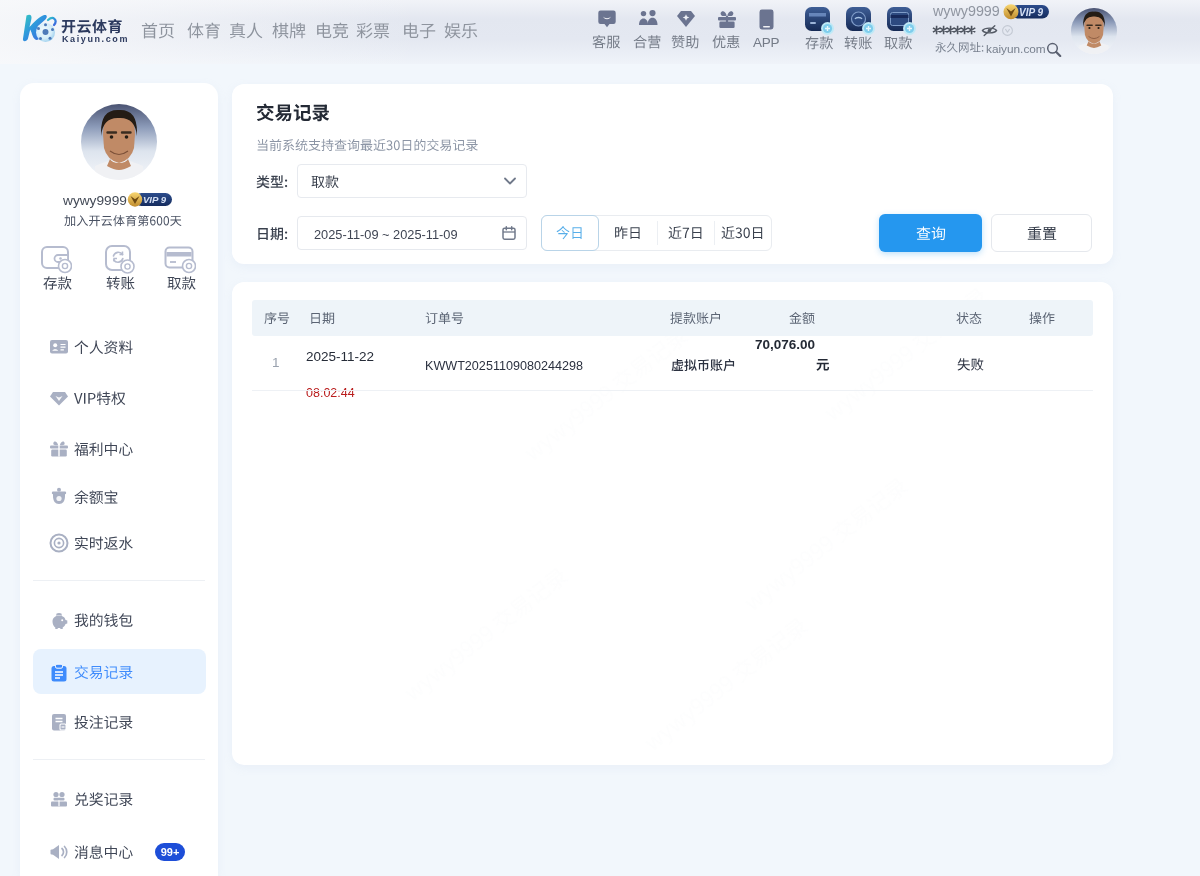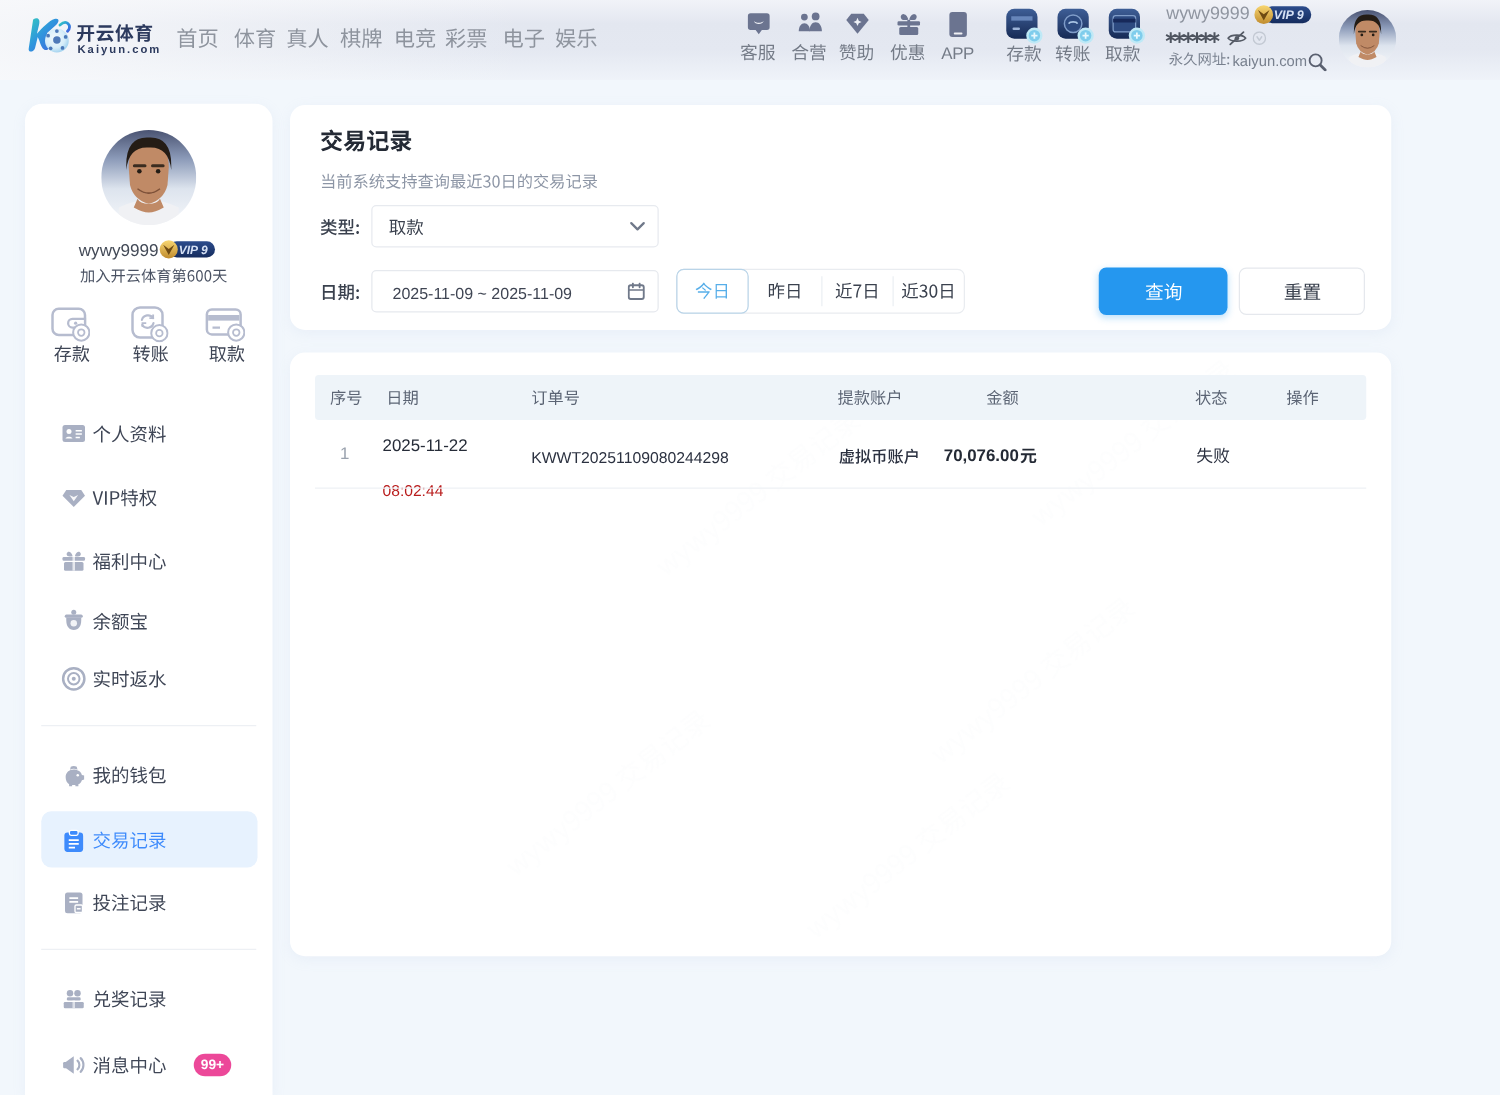--- a/index.html
+++ b/index.html
@@ -500,21 +500,21 @@
       <path d="M15.5 4.5c3 2.8 3 8.2 0 11" fill="none" stroke="#a9b0c3" stroke-width="1.7" stroke-linecap="round"></path>
     </svg>
   </div>
 <div class="abs " style="left:74.0px;top:842.7px;">
     <svg width="59.2" height="19.2" viewBox="0 -14.8 59.2 19.2" xmlns="http://www.w3.org/2000/svg">
       <path d="M12.8 -12C12.4 -11.1 11.7 -10 11.2 -9.2L12.2 -8.8C12.7 -9.5 13.3 -10.6 13.8 -11.6ZM5.2 -11.5C5.8 -10.7 6.5 -9.5 6.7 -8.7L7.7 -9.2C7.4 -10 6.8 -11.1 6.1 -11.9ZM1.3 -11.5C2.2 -11 3.3 -10.3 3.8 -9.7L4.5 -10.6C4 -11.1 2.8 -11.8 1.9 -12.3ZM0.6 -7.5C1.5 -7.1 2.6 -6.3 3.2 -5.8L3.8 -6.6C3.3 -7.2 2.1 -7.9 1.2 -8.3ZM1 0.3 2 1C2.8 -0.4 3.7 -2.2 4.4 -3.8L3.5 -4.5C2.8 -2.8 1.7 -0.8 1 0.3ZM6.7 -4.6H12.2V-3H6.7ZM6.7 -5.6V-7.2H12.2V-5.6ZM8.9 -12.4V-8.2H5.6V1.2H6.7V-2.1H12.2V-0.2C12.2 -0 12.1 0 11.9 0.1C11.6 0.1 10.8 0.1 10 0C10.2 0.3 10.3 0.8 10.4 1.1C11.5 1.1 12.2 1.1 12.7 0.9C13.1 0.7 13.2 0.4 13.2 -0.2V-8.2H10V-12.4Z M18.7 -8.1H25.6V-7H18.7ZM18.7 -6.1H25.6V-4.9H18.7ZM18.7 -10.2H25.6V-9H18.7ZM18.7 -3V-0.6C18.7 0.6 19.1 0.9 20.9 0.9C21.2 0.9 23.9 0.9 24.3 0.9C25.7 0.9 26.1 0.5 26.2 -1.4C25.9 -1.5 25.4 -1.6 25.2 -1.8C25.1 -0.3 25 -0.1 24.2 -0.1C23.6 -0.1 21.4 -0.1 20.9 -0.1C20 -0.1 19.8 -0.2 19.8 -0.6V-3ZM26.1 -2.8C26.8 -1.9 27.5 -0.6 27.7 0.2L28.8 -0.3C28.5 -1.1 27.8 -2.4 27.1 -3.3ZM17 -3C16.6 -2.1 16.1 -0.8 15.5 0L16.5 0.5C17 -0.4 17.6 -1.7 17.9 -2.6ZM21 -3.6C21.8 -2.9 22.6 -1.9 23 -1.2L23.9 -1.8C23.5 -2.4 22.6 -3.3 21.9 -4H26.7V-11.1H22.3C22.5 -11.4 22.8 -11.9 23 -12.4L21.7 -12.6C21.6 -12.2 21.3 -11.5 21.1 -11.1H17.7V-4H21.8Z M36.4 -12.4V-9.8H31V-2.8H32.1V-3.7H36.4V1.2H37.5V-3.7H41.8V-2.8H42.9V-9.8H37.5V-12.4ZM32.1 -4.8V-8.7H36.4V-4.8ZM41.8 -4.8H37.5V-8.7H41.8Z M48.8 -8.3V-1C48.8 0.5 49.2 0.9 50.8 0.9C51.2 0.9 53.5 0.9 53.8 0.9C55.5 0.9 55.8 0.1 56 -2.7C55.7 -2.8 55.2 -3 54.9 -3.2C54.8 -0.7 54.7 -0.1 53.8 -0.1C53.3 -0.1 51.3 -0.1 50.9 -0.1C50.1 -0.1 49.9 -0.3 49.9 -1V-8.3ZM46.4 -7.2C46.2 -5.4 45.7 -3.1 45.1 -1.6L46.2 -1.1C46.8 -2.7 47.2 -5.2 47.5 -7ZM55.7 -7.2C56.5 -5.4 57.3 -3.1 57.6 -1.6L58.7 -2C58.4 -3.5 57.6 -5.8 56.7 -7.6ZM49.5 -11.2C50.9 -10.2 52.6 -8.7 53.4 -7.8L54.2 -8.6C53.4 -9.6 51.6 -11 50.2 -11.9Z" fill="#3f4656"></path>
     </svg>
   </div>
 <div class="abs" style="left:33px;top:580px;width:172px;height:1px;background:#edf0f4"></div>
 <div class="abs" style="left:33px;top:758.5px;width:172px;height:1px;background:#edf0f4"></div>
-<div class="abs" style="left:155px;top:843px;width:30px;height:18px;background:#ec4899;border-radius:10px;color:#fff;font:bold 11px 'Liberation Sans',sans-serif;text-align:center;line-height:18px">99+</div>
+<div class="abs" style="left:155px;top:843px;width:30px;height:18px;background:#1d4ed8;border-radius:10px;color:#fff;font:bold 11px 'Liberation Sans',sans-serif;text-align:center;line-height:18px">99+</div>
 <div class="card" style="left:232px;top:84px;width:881px;height:180px"></div>
 <div class="abs " style="left:256.0px;top:100.5px;">
     <svg width="74.0" height="24.1" viewBox="0 -18.5 74.0 24.1" xmlns="http://www.w3.org/2000/svg">
       <path d="M5.5 -11C4.4 -9.7 2.6 -8.3 0.9 -7.5C1.5 -7.1 2.3 -6.3 2.7 -5.9C4.4 -6.9 6.4 -8.6 7.7 -10.2ZM11 -9.9C12.7 -8.7 14.7 -7 15.7 -5.8L17.6 -7.3C16.5 -8.4 14.4 -10.1 12.8 -11.2ZM6.9 -7.8 4.9 -7.1C5.6 -5.5 6.5 -4.1 7.6 -2.8C5.8 -1.6 3.5 -0.9 0.8 -0.3C1.2 0.1 1.9 1.1 2.2 1.6C4.9 1 7.3 0 9.2 -1.4C11.1 0 13.5 1 16.4 1.6C16.7 1 17.3 0 17.7 -0.4C15 -0.9 12.8 -1.6 11 -2.8C12.2 -4 13.2 -5.5 13.9 -7.2L11.7 -7.8C11.1 -6.4 10.3 -5.2 9.3 -4.2C8.3 -5.2 7.5 -6.4 6.9 -7.8ZM7.4 -15.2C7.7 -14.7 8.1 -14 8.3 -13.4H1.1V-11.2H17.4V-13.4H10.8L10.9 -13.4C10.6 -14.1 10 -15.2 9.5 -15.9Z M23.9 -10.3H31.7V-9.2H23.9ZM23.9 -13.2H31.7V-12H23.9ZM21.8 -14.9V-7.4H23.4C22.2 -5.9 20.6 -4.6 18.9 -3.7C19.4 -3.3 20.2 -2.5 20.6 -2.1C21.6 -2.7 22.6 -3.5 23.5 -4.3H25.1C23.9 -2.7 22.2 -1.3 20.4 -0.3C20.9 0 21.7 0.8 22 1.3C24.1 -0 26.2 -2 27.6 -4.3H29.2C28.3 -2.4 27 -0.7 25.5 0.4C26 0.7 26.8 1.4 27.2 1.8C28.9 0.4 30.5 -1.8 31.5 -4.3H33.1C32.8 -1.8 32.4 -0.7 32.1 -0.4C31.9 -0.1 31.7 -0.1 31.4 -0.1C31.1 -0.1 30.3 -0.1 29.6 -0.2C29.9 0.3 30.1 1.1 30.1 1.7C31.1 1.7 31.9 1.7 32.4 1.6C33 1.6 33.5 1.4 34 0.9C34.6 0.3 35 -1.4 35.4 -5.4C35.4 -5.7 35.5 -6.3 35.5 -6.3H25.2C25.5 -6.7 25.7 -7 26 -7.4H34V-14.9Z M38.9 -14.1C39.9 -13.1 41.3 -11.7 41.9 -10.9L43.5 -12.5C42.8 -13.3 41.4 -14.6 40.4 -15.4ZM37.7 -10V-7.9H40.4V-2.2C40.4 -1.2 39.9 -0.5 39.5 -0.2C39.8 0.2 40.4 1 40.6 1.4C40.9 1 41.5 0.5 44.7 -1.8C44.5 -2.2 44.2 -3.1 44 -3.7L42.6 -2.7V-10ZM44.6 -14.5V-12.3H51.6V-8.5H45V-1.7C45 0.7 45.8 1.4 48.3 1.4C48.8 1.4 51.2 1.4 51.8 1.4C54.1 1.4 54.7 0.4 55 -2.8C54.4 -2.9 53.4 -3.3 52.9 -3.7C52.7 -1.2 52.6 -0.8 51.6 -0.8C51 -0.8 49 -0.8 48.5 -0.8C47.5 -0.8 47.3 -0.9 47.3 -1.7V-6.5H51.6V-5.5H53.9V-14.5Z M57.6 -5.5C58.8 -4.8 60.3 -3.8 61 -3.1L62.6 -4.6C61.8 -5.3 60.3 -6.2 59.1 -6.8ZM57.7 -14.8V-12.8H68.5L68.5 -11.8H58.3V-9.8H68.4L68.3 -8.8H56.6V-6.9H63.5V-4C60.9 -3 58.2 -1.9 56.5 -1.4L57.7 0.6C59.4 -0 61.5 -0.9 63.5 -1.8V-0.5C63.5 -0.2 63.4 -0.1 63.1 -0.1C62.9 -0.1 61.8 -0.1 60.9 -0.2C61.2 0.4 61.5 1.1 61.7 1.7C63.1 1.7 64.1 1.7 64.8 1.4C65.6 1.1 65.8 0.6 65.8 -0.4V-3.1C67.3 -1.2 69.3 0.2 71.7 1C72 0.4 72.7 -0.5 73.2 -1C71.4 -1.4 69.9 -2.2 68.7 -3.1C69.8 -3.8 71 -4.7 72.1 -5.6L70.2 -6.9H72.9V-8.8H70.7C70.9 -10.7 71 -12.9 71 -14.8L69.2 -14.9L68.8 -14.8ZM65.8 -6.9H70.1C69.4 -6.1 68.2 -5.2 67.2 -4.5C66.7 -5.1 66.2 -5.8 65.8 -6.5Z" fill="#242a35"></path>
     </svg>
   </div>
 <div class="abs " style="left:256.0px;top:137.0px;">
     <svg width="222.4" height="16.9" viewBox="0 -13.0 222.4 16.9" xmlns="http://www.w3.org/2000/svg">
       <path d="M1.6 -10C2.3 -9.1 3 -7.8 3.2 -7L4.2 -7.4C3.9 -8.2 3.2 -9.4 2.5 -10.3ZM10.4 -10.5C10 -9.5 9.3 -8.1 8.7 -7.2L9.6 -6.9C10.2 -7.7 10.9 -9 11.5 -10.1ZM1.5 -0.5V0.5H10.3V1.1H11.3V-6.3H7V-10.9H6V-6.3H1.8V-5.3H10.3V-3.5H2.2V-2.5H10.3V-0.5Z M20.9 -6.7V-1.4H21.8V-6.7ZM23.5 -7.1V-0.2C23.5 0 23.4 0.1 23.2 0.1C23 0.1 22.3 0.1 21.5 0.1C21.6 0.3 21.8 0.7 21.9 1C22.9 1 23.5 1 23.9 0.8C24.3 0.7 24.5 0.4 24.5 -0.2V-7.1ZM22.4 -11C22.1 -10.3 21.6 -9.5 21.2 -8.9H17.3L17.9 -9.1C17.7 -9.6 17.1 -10.4 16.6 -10.9L15.7 -10.6C16.2 -10.1 16.7 -9.4 16.9 -8.9H13.7V-8H25.3V-8.9H22.3C22.7 -9.4 23.1 -10 23.4 -10.6ZM18.3 -3.9V-2.6H15.4V-3.9ZM18.3 -4.7H15.4V-6H18.3ZM14.5 -6.8V1H15.4V-1.8H18.3V-0.1C18.3 0.1 18.3 0.1 18.1 0.1C17.9 0.1 17.3 0.1 16.7 0.1C16.8 0.4 16.9 0.7 17 1C17.9 1 18.4 1 18.8 0.8C19.2 0.7 19.3 0.4 19.3 -0.1V-6.8Z M29.7 -2.9C29 -2 27.9 -1 26.9 -0.4C27.2 -0.2 27.6 0.1 27.8 0.3C28.8 -0.4 29.9 -1.5 30.7 -2.6ZM34.3 -2.5C35.3 -1.6 36.7 -0.4 37.3 0.3L38.2 -0.3C37.5 -1 36.1 -2.2 35 -3ZM34.6 -5.8C35 -5.5 35.3 -5.1 35.7 -4.7L30 -4.3C31.9 -5.3 33.9 -6.5 35.8 -8L35.1 -8.6C34.4 -8 33.7 -7.5 33 -7.1L29.8 -6.9C30.8 -7.6 31.7 -8.4 32.6 -9.3C34.3 -9.5 35.9 -9.7 37.1 -10L36.4 -10.8C34.3 -10.3 30.6 -9.9 27.4 -9.8C27.5 -9.6 27.6 -9.2 27.6 -8.9C28.8 -9 30 -9.1 31.2 -9.2C30.4 -8.3 29.4 -7.5 29.1 -7.3C28.7 -7 28.4 -6.8 28.1 -6.8C28.2 -6.5 28.4 -6.1 28.4 -5.9C28.7 -6 29.1 -6.1 31.7 -6.2C30.6 -5.5 29.6 -5 29.2 -4.8C28.4 -4.4 27.8 -4.1 27.4 -4.1C27.5 -3.8 27.6 -3.4 27.7 -3.2C28 -3.3 28.5 -3.4 32.1 -3.7V-0.3C32.1 -0.1 32.1 -0.1 31.9 -0.1C31.7 -0 30.9 -0 30.2 -0.1C30.3 0.2 30.5 0.6 30.5 0.9C31.5 0.9 32.1 0.9 32.6 0.7C33 0.6 33.1 0.3 33.1 -0.2V-3.7L36.3 -4C36.7 -3.5 37 -3.1 37.3 -2.8L38 -3.3C37.5 -4.1 36.4 -5.3 35.4 -6.2Z M48.1 -4.6V-0.5C48.1 0.5 48.3 0.8 49.2 0.8C49.4 0.8 50.2 0.8 50.3 0.8C51.2 0.8 51.4 0.3 51.5 -1.5C51.2 -1.5 50.8 -1.7 50.6 -1.9C50.6 -0.3 50.5 -0.1 50.2 -0.1C50.1 -0.1 49.5 -0.1 49.4 -0.1C49.1 -0.1 49 -0.1 49 -0.5V-4.6ZM45.6 -4.5C45.6 -2 45.3 -0.6 43.1 0.2C43.3 0.4 43.6 0.8 43.7 1C46.1 0 46.5 -1.6 46.6 -4.5ZM39.5 -0.7 39.8 0.3C40.9 -0.1 42.5 -0.6 43.9 -1.1L43.8 -1.9C42.2 -1.4 40.6 -1 39.5 -0.7ZM46.7 -10.7C47 -10.2 47.3 -9.5 47.4 -9H44.3V-8.2H46.6C46 -7.3 45.1 -6.1 44.9 -5.9C44.6 -5.6 44.3 -5.5 44 -5.5C44.1 -5.3 44.3 -4.8 44.4 -4.5C44.7 -4.7 45.3 -4.7 50 -5.2C50.2 -4.8 50.4 -4.5 50.5 -4.2L51.3 -4.7C50.9 -5.4 50.1 -6.7 49.4 -7.6L48.6 -7.2C48.9 -6.8 49.2 -6.4 49.5 -6L45.9 -5.7C46.5 -6.4 47.2 -7.4 47.8 -8.2H51.3V-9H47.6L48.4 -9.3C48.3 -9.7 47.9 -10.4 47.6 -10.9ZM39.8 -5.5C40 -5.6 40.3 -5.7 41.8 -5.9C41.3 -5.1 40.8 -4.4 40.5 -4.2C40.1 -3.7 39.8 -3.4 39.5 -3.3C39.6 -3.1 39.8 -2.6 39.9 -2.4C40.1 -2.5 40.6 -2.7 43.8 -3.4C43.8 -3.6 43.8 -4 43.8 -4.2L41.3 -3.8C42.3 -4.9 43.3 -6.3 44.1 -7.7L43.2 -8.2C43 -7.7 42.7 -7.2 42.4 -6.8L40.8 -6.6C41.6 -7.7 42.4 -9.2 43 -10.5L42 -11C41.5 -9.4 40.5 -7.7 40.2 -7.3C39.9 -6.9 39.7 -6.6 39.4 -6.5C39.6 -6.2 39.7 -5.7 39.8 -5.5Z M58 -10.9V-8.9H53V-8H58V-6H53.6V-5H55L54.7 -4.9C55.4 -3.5 56.4 -2.3 57.6 -1.4C56.1 -0.7 54.3 -0.2 52.5 0.1C52.7 0.3 52.9 0.8 53 1C55 0.7 56.9 0.1 58.5 -0.8C60 0.1 61.8 0.7 63.9 1C64.1 0.7 64.3 0.3 64.5 0C62.6 -0.2 60.9 -0.7 59.5 -1.4C61 -2.4 62.2 -3.8 62.9 -5.6L62.2 -6L62 -6H59V-8H64V-8.9H59V-10.9ZM55.7 -5H61.5C60.8 -3.7 59.8 -2.7 58.6 -2C57.3 -2.8 56.4 -3.8 55.7 -5Z M70.8 -2.7C71.4 -1.9 72 -1 72.3 -0.3L73.1 -0.8C72.8 -1.5 72.1 -2.4 71.6 -3.1ZM73.1 -10.9V-9.2H70.4V-8.3H73.1V-6.7H69.7V-5.8H74.9V-4.3H69.8V-3.4H74.9V-0.1C74.9 0 74.8 0.1 74.6 0.1C74.4 0.1 73.7 0.1 73 0.1C73.1 0.4 73.3 0.8 73.3 1C74.3 1 74.9 1 75.3 0.9C75.7 0.7 75.8 0.4 75.8 -0.1V-3.4H77.4V-4.3H75.8V-5.8H77.5V-6.7H74.1V-8.3H76.9V-9.2H74.1V-10.9ZM67.2 -10.9V-8.3H65.5V-7.4H67.2V-4.6C66.5 -4.3 65.9 -4.2 65.4 -4L65.6 -3.1L67.2 -3.6V-0.1C67.2 0.1 67.2 0.1 67 0.1C66.8 0.1 66.3 0.1 65.8 0.1C65.9 0.4 66 0.8 66.1 1C66.9 1 67.4 1 67.7 0.8C68 0.7 68.1 0.4 68.1 -0.1V-3.9L69.5 -4.3L69.4 -5.2L68.1 -4.8V-7.4H69.5V-8.3H68.1V-10.9Z M81.8 -2.8H87.1V-1.7H81.8ZM81.8 -4.6H87.1V-3.5H81.8ZM80.9 -5.3V-1H88.1V-5.3ZM79 -0.3V0.6H90.1V-0.3ZM84 -10.9V-9.3H78.7V-8.4H82.9C81.8 -7.2 80.1 -6.1 78.5 -5.5C78.7 -5.3 79 -5 79.1 -4.7C80.9 -5.4 82.8 -6.8 84 -8.3V-5.7H84.9V-8.4C86.1 -6.9 88.1 -5.5 89.9 -4.8C90 -5.1 90.3 -5.5 90.5 -5.6C88.9 -6.1 87.1 -7.2 86 -8.4H90.3V-9.3H84.9V-10.9Z M92.5 -10.1C93.1 -9.5 93.9 -8.6 94.3 -8.1L95 -8.7C94.6 -9.3 93.8 -10.1 93.2 -10.6ZM91.5 -6.9V-5.9H93.4V-1.4C93.4 -0.9 93 -0.5 92.8 -0.3C92.9 -0.1 93.2 0.3 93.3 0.5C93.5 0.3 93.8 -0 96 -1.7C95.9 -1.9 95.8 -2.2 95.7 -2.5L94.3 -1.5V-6.9ZM97.6 -10.9C97 -9.3 96.1 -7.6 95.1 -6.6C95.3 -6.4 95.7 -6.1 95.9 -5.9C96.4 -6.5 96.9 -7.3 97.4 -8.1H102.3C102.1 -2.6 101.9 -0.6 101.5 -0.1C101.3 0 101.2 0.1 100.9 0.1C100.6 0.1 99.9 0.1 99.1 0C99.3 0.3 99.4 0.7 99.4 1C100.1 1 100.9 1 101.3 1C101.7 0.9 102 0.8 102.3 0.4C102.8 -0.2 103 -2.3 103.2 -8.4C103.2 -8.6 103.2 -9 103.2 -9H97.9C98.1 -9.5 98.4 -10.1 98.6 -10.7ZM99.7 -3.8V-2.4H97.5V-3.8ZM99.7 -4.6H97.5V-6H99.7ZM96.6 -6.8V-0.8H97.5V-1.6H100.6V-6.8Z M107.2 -8.3H113.8V-7.3H107.2ZM107.2 -9.8H113.8V-8.9H107.2ZM106.3 -10.5V-6.6H114.8V-10.5ZM109.1 -5.1V-4.2H106.8V-5.1ZM104.6 -0.6 104.7 0.3 109.1 -0.2V1H110.1V-0.3L110.8 -0.4V-1.2L110.1 -1.1V-5.1H116.3V-5.9H104.6V-5.1H105.9V-0.7ZM110.6 -4.3V-3.5H111.4L111.1 -3.4C111.5 -2.5 112 -1.6 112.7 -0.9C112 -0.4 111.2 0 110.4 0.3C110.6 0.5 110.8 0.8 110.9 1C111.7 0.7 112.6 0.2 113.4 -0.3C114.1 0.3 115 0.7 115.9 1C116.1 0.8 116.3 0.4 116.5 0.2C115.6 0 114.7 -0.4 114 -0.9C114.9 -1.8 115.6 -2.8 116 -4.1L115.4 -4.3L115.2 -4.3ZM112 -3.5H114.8C114.5 -2.7 114 -2 113.4 -1.5C112.8 -2 112.3 -2.7 112 -3.5ZM109.1 -3.5V-2.6H106.8V-3.5ZM109.1 -1.8V-1L106.8 -0.8V-1.8Z M118.1 -10.2C118.8 -9.5 119.6 -8.5 120 -7.9L120.8 -8.4C120.4 -9.1 119.5 -10 118.8 -10.7ZM128.3 -10.9C126.9 -10.5 124.5 -10.3 122.4 -10.1V-7.3C122.4 -5.6 122.3 -3.2 121.1 -1.6C121.4 -1.4 121.8 -1.2 122 -1C123 -2.4 123.3 -4.5 123.4 -6.2H126V-1H127V-6.2H129.4V-7.1H123.4V-7.3V-9.4C125.4 -9.5 127.6 -9.7 129.1 -10.2ZM120.4 -6.2H117.7V-5.3H119.5V-1.6C118.9 -1.4 118.2 -0.8 117.5 -0.1L118.2 0.8C118.8 -0.1 119.5 -0.8 119.9 -0.8C120.2 -0.8 120.6 -0.4 121.1 -0.1C122.1 0.5 123.1 0.7 124.8 0.7C126 0.7 128.3 0.6 129.3 0.5C129.3 0.2 129.4 -0.2 129.5 -0.5C128.3 -0.4 126.3 -0.3 124.8 -0.3C123.3 -0.3 122.2 -0.4 121.4 -0.9C120.9 -1.1 120.7 -1.4 120.4 -1.5Z M133.4 0.2C135.1 0.2 136.5 -0.8 136.5 -2.5C136.5 -3.9 135.6 -4.7 134.5 -5V-5C135.5 -5.4 136.2 -6.2 136.2 -7.3C136.2 -8.8 135 -9.7 133.4 -9.7C132.3 -9.7 131.4 -9.2 130.7 -8.6L131.4 -7.8C131.9 -8.4 132.6 -8.7 133.3 -8.7C134.3 -8.7 135 -8.1 135 -7.2C135 -6.2 134.3 -5.4 132.3 -5.4V-4.5C134.5 -4.5 135.3 -3.7 135.3 -2.6C135.3 -1.5 134.5 -0.8 133.3 -0.8C132.3 -0.8 131.5 -1.3 131 -1.9L130.4 -1.1C131 -0.5 131.9 0.2 133.4 0.2Z M140.8 0.2C142.6 0.2 143.8 -1.5 143.8 -4.8C143.8 -8.1 142.6 -9.7 140.8 -9.7C139 -9.7 137.9 -8.1 137.9 -4.8C137.9 -1.5 139 0.2 140.8 0.2ZM140.8 -0.8C139.8 -0.8 139 -2 139 -4.8C139 -7.6 139.8 -8.8 140.8 -8.8C141.9 -8.8 142.6 -7.6 142.6 -4.8C142.6 -2 141.9 -0.8 140.8 -0.8Z M147.7 -4.6H154.2V-0.9H147.7ZM147.7 -5.5V-9.1H154.2V-5.5ZM146.7 -10V0.9H147.7V0.1H154.2V0.8H155.2V-10Z M164.6 -5.5C165.3 -4.5 166.2 -3.2 166.6 -2.5L167.4 -3C167 -3.7 166.1 -5 165.4 -5.9ZM160.6 -10.9C160.4 -10.3 160.2 -9.5 160 -8.8H158.6V0.7H159.5V-0.3H163.1V-8.8H160.9C161.1 -9.4 161.4 -10.1 161.6 -10.8ZM159.5 -8H162.2V-5.2H159.5ZM159.5 -1.2V-4.4H162.2V-1.2ZM165.2 -11C164.8 -9.2 164.1 -7.4 163.2 -6.2C163.4 -6.1 163.8 -5.8 164 -5.7C164.5 -6.3 164.9 -7.1 165.2 -8H168.6C168.4 -2.8 168.2 -0.8 167.8 -0.3C167.6 -0.1 167.5 -0.1 167.2 -0.1C166.9 -0.1 166.1 -0.1 165.3 -0.2C165.5 0.1 165.6 0.5 165.6 0.8C166.3 0.8 167.1 0.8 167.5 0.8C168 0.7 168.3 0.6 168.6 0.2C169.1 -0.4 169.3 -2.4 169.5 -8.4C169.5 -8.5 169.5 -8.9 169.5 -8.9H165.6C165.8 -9.5 166 -10.1 166.1 -10.8Z M174.6 -7.8C173.8 -6.8 172.5 -5.7 171.3 -5.1C171.6 -4.9 171.9 -4.6 172.1 -4.4C173.2 -5.1 174.6 -6.3 175.5 -7.4ZM178.5 -7.2C179.7 -6.4 181.1 -5.1 181.8 -4.3L182.6 -5C181.9 -5.8 180.4 -7 179.2 -7.8ZM175 -5.5 174.1 -5.2C174.7 -3.9 175.4 -2.9 176.3 -2C174.9 -0.9 173.1 -0.3 171 0.2C171.2 0.4 171.5 0.8 171.6 1.1C173.7 0.5 175.5 -0.2 177 -1.3C178.3 -0.2 180.1 0.5 182.3 1C182.4 0.7 182.7 0.3 182.9 0.1C180.8 -0.3 179 -1 177.7 -2C178.6 -2.9 179.3 -3.9 179.9 -5.3L178.9 -5.6C178.5 -4.4 177.8 -3.4 177 -2.6C176.1 -3.4 175.5 -4.4 175 -5.5ZM175.9 -10.7C176.2 -10.2 176.5 -9.6 176.7 -9.1H171.3V-8.2H182.5V-9.1H177.2L177.7 -9.3C177.6 -9.8 177.1 -10.5 176.8 -11Z M186.8 -7.4H193.2V-6.1H186.8ZM186.8 -9.5H193.2V-8.2H186.8ZM185.8 -10.3V-5.3H187.3C186.5 -4.1 185.2 -3.1 183.9 -2.3C184.2 -2.2 184.5 -1.8 184.7 -1.6C185.4 -2.1 186.1 -2.7 186.8 -3.3H188.6C187.7 -1.9 186.4 -0.7 185 0.1C185.3 0.2 185.6 0.6 185.8 0.8C187.3 -0.2 188.7 -1.7 189.7 -3.3H191.5C190.8 -1.8 189.8 -0.4 188.7 0.5C188.9 0.6 189.3 0.9 189.4 1.1C190.7 0.1 191.8 -1.5 192.5 -3.3H194.1C193.8 -1.1 193.6 -0.2 193.3 0.1C193.2 0.2 193.1 0.2 192.9 0.2C192.6 0.2 192 0.2 191.4 0.2C191.6 0.4 191.6 0.8 191.7 1C192.3 1.1 192.9 1.1 193.3 1C193.6 1 193.9 0.9 194.2 0.7C194.6 0.3 194.8 -0.9 195.1 -3.8C195.1 -3.9 195.1 -4.2 195.1 -4.2H187.6C187.9 -4.6 188.2 -5 188.4 -5.3H194.2V-10.3Z M198 -10C198.8 -9.4 199.7 -8.5 200.1 -7.9L200.8 -8.6C200.3 -9.1 199.4 -10 198.7 -10.6ZM199 0.8V0.8C199.2 0.5 199.6 0.3 201.7 -1.3C201.6 -1.5 201.5 -1.9 201.4 -2.1L200.1 -1.2V-6.8H197V-5.9H199.1V-1.2C199.1 -0.6 198.7 -0.1 198.5 0.1C198.7 0.2 198.9 0.6 199 0.8ZM201.9 -10V-9H207V-5.7H202.1V-0.7C202.1 0.5 202.6 0.8 204 0.8C204.4 0.8 206.7 0.8 207 0.8C208.5 0.8 208.8 0.3 208.9 -1.9C208.7 -1.9 208.2 -2.1 208 -2.3C207.9 -0.4 207.8 -0.1 207 -0.1C206.5 -0.1 204.5 -0.1 204.1 -0.1C203.3 -0.1 203.1 -0.2 203.1 -0.7V-4.8H207V-4.1H208V-10Z M211.2 -4.1C212 -3.7 213 -2.9 213.5 -2.4L214.2 -3.1C213.7 -3.6 212.7 -4.3 211.8 -4.7ZM211.2 -10.2V-9.3H219.1L219 -8.1H211.6V-7.2H218.9L218.9 -6H210.3V-5.1H215.4V-2.8C213.5 -2 211.6 -1.2 210.3 -0.7L210.8 0.2C212.1 -0.4 213.8 -1.1 215.4 -1.8V-0C215.4 0.2 215.4 0.2 215.2 0.2C214.9 0.2 214.2 0.2 213.4 0.2C213.6 0.5 213.7 0.8 213.8 1.1C214.8 1.1 215.5 1.1 215.9 0.9C216.3 0.8 216.4 0.5 216.4 -0V-3.1C217.5 -1.4 219.2 -0.1 221.2 0.5C221.3 0.3 221.6 -0.1 221.8 -0.3C220.4 -0.7 219.2 -1.4 218.2 -2.3C219 -2.8 220 -3.5 220.8 -4.2L220 -4.8C219.4 -4.2 218.4 -3.5 217.6 -2.9C217.1 -3.5 216.7 -4.1 216.4 -4.7V-5.1H221.7V-6H219.9C220 -7.3 220.1 -8.9 220.1 -10.2L219.3 -10.2L219.2 -10.2Z" fill="#8c95a5"></path>
     </svg>
@@ -640,21 +640,21 @@
   </div>
 <div class="abs" style="left:272px;top:354.5px;font:13.5px 'Liberation Sans',sans-serif;color:#9aa2ae">1</div>
 <div class="abs" style="left:306px;top:349px;font:13.5px 'Liberation Sans',sans-serif;color:#262c38">2025-11-22</div>
 <div class="abs" style="left:306px;top:386px;font:12.5px 'Liberation Sans',sans-serif;color:#b91c1c">08:02:44</div>
 <div class="abs" style="left:425px;top:358.5px;font:12.6px 'Liberation Sans',sans-serif;color:#2b3140">KWWT20251109080244298</div>
 <div class="abs " style="left:671.0px;top:356.5px;">
     <svg width="65.0" height="16.9" viewBox="0 -13.0 65.0 16.9" xmlns="http://www.w3.org/2000/svg">
       <path d="M3 -2.9C3.4 -2.2 3.8 -1.2 4 -0.6L5 -1C4.9 -1.6 4.5 -2.6 4 -3.3ZM10.3 -3.3C10 -2.6 9.5 -1.6 9.1 -1L10 -0.7C10.4 -1.2 11 -2.2 11.5 -3ZM1.6 -8.3V-5.3C1.6 -3.6 1.5 -1.2 0.5 0.5C0.8 0.6 1.3 0.9 1.5 1.1C2.7 -0.7 2.8 -3.4 2.8 -5.3V-7.3H5.8V-6.5L3.3 -6.3L3.4 -5.4L5.8 -5.6V-5.5C5.8 -4.4 6.2 -4.2 7.7 -4.2C8.1 -4.2 10.2 -4.2 10.6 -4.2C11.7 -4.2 12 -4.4 12.2 -5.5C11.9 -5.6 11.4 -5.7 11.2 -5.9C11.1 -5.2 11 -5.1 10.5 -5.1C10 -5.1 8.2 -5.1 7.8 -5.1C7 -5.1 6.9 -5.1 6.9 -5.5V-5.7L9.9 -6L9.9 -6.8L6.9 -6.6V-7.3H10.7C10.6 -7 10.5 -6.6 10.4 -6.4L11.5 -6C11.8 -6.6 12.1 -7.4 12.3 -8.1L11.3 -8.4L11.1 -8.3H7V-9.1H11.3V-10H7V-11H5.8V-8.3ZM7.7 -3.8V-0.2H6.5V-3.8H5.3V-0.2H2.4V0.9H12.1V-0.2H8.9V-3.8Z M19.7 -9.3C20.3 -8.1 21 -6.4 21.2 -5.4L22.3 -5.9C22.1 -6.9 21.4 -8.5 20.7 -9.8ZM15 -11V-8.4H13.5V-7.3H15V-4.7L13.3 -4.2L13.6 -3L15 -3.5V-0.3C15 -0.1 15 -0.1 14.8 -0.1C14.7 -0.1 14.2 -0.1 13.7 -0.1C13.8 0.3 13.9 0.8 14 1.1C14.8 1.1 15.3 1 15.7 0.8C16 0.6 16.2 0.3 16.2 -0.3V-3.8L17.4 -4.2L17.3 -5.3L16.2 -5V-7.3H17.3V-8.4H16.2V-11ZM23.4 -10.6C23.2 -5.5 22.7 -1.9 20 0.1C20.3 0.3 20.8 0.8 21 1.1C22.1 0.1 22.9 -1.1 23.4 -2.5C24 -1.4 24.4 -0.1 24.6 0.7L25.8 0.2C25.5 -1 24.7 -2.8 23.9 -4.2C24.3 -6 24.5 -8.2 24.6 -10.6ZM18.2 0 18.2 -0V0C18.5 -0.3 18.9 -0.7 21.8 -2.8C21.6 -3.1 21.4 -3.5 21.3 -3.8L19.4 -2.5V-10.4H18.2V-2.2C18.2 -1.5 17.8 -1.1 17.6 -0.9C17.7 -0.7 18.1 -0.2 18.2 0Z M37.5 -10.6C34.9 -10.2 30.6 -9.9 26.9 -9.9C27 -9.6 27.2 -9.1 27.2 -8.8C28.7 -8.8 30.3 -8.8 31.8 -8.9V-7H27.9V-0.4H29.1V-5.8H31.8V1.1H33.1V-5.8H35.9V-1.9C35.9 -1.8 35.9 -1.7 35.6 -1.7C35.4 -1.7 34.7 -1.7 34 -1.7C34.2 -1.4 34.4 -0.8 34.4 -0.5C35.4 -0.5 36.1 -0.5 36.6 -0.7C37.1 -0.9 37.2 -1.3 37.2 -1.9V-7H33.1V-9C34.9 -9.1 36.6 -9.3 38 -9.5Z M41.7 -8.7V-4.9C41.7 -3.3 41.5 -1 39.4 0.3C39.6 0.4 39.9 0.8 40.1 1C42.3 -0.5 42.6 -3 42.6 -4.9V-8.7ZM42.2 -1.6C42.8 -0.9 43.5 0.1 43.8 0.7L44.6 0.1C44.2 -0.5 43.5 -1.5 42.9 -2.2ZM40 -10.4V-2.3H41V-9.4H43.3V-2.4H44.3V-10.4ZM49.8 -10.4C49.2 -9.2 48.2 -8 47.1 -7.2C47.3 -7 47.8 -6.5 48 -6.3C49.1 -7.2 50.2 -8.6 51 -10.1ZM45.5 1.2C45.7 1 46.1 0.8 48.6 -0.2C48.6 -0.5 48.5 -1 48.5 -1.3L46.7 -0.7V-4.9H47.7C48.2 -2.4 49.2 -0.3 50.8 0.8C51 0.5 51.4 0.1 51.6 -0.1C50.3 -1.1 49.3 -2.9 48.8 -4.9H51.3V-6H46.7V-10.7H45.6V-6H44.6V-4.9H45.6V-0.7C45.6 -0.2 45.2 0.1 45 0.2C45.2 0.4 45.4 0.9 45.5 1.2Z M55.3 -7.8H61.9V-5.5H55.3L55.3 -6.1ZM57.6 -10.7C57.9 -10.2 58.1 -9.5 58.3 -9H54.1V-6.1C54.1 -4.2 53.9 -1.5 52.4 0.4C52.7 0.6 53.2 0.9 53.5 1.2C54.7 -0.3 55.1 -2.5 55.3 -4.3H61.9V-3.5H63.1V-9H58.9L59.6 -9.2C59.4 -9.7 59.1 -10.5 58.8 -11Z" fill="#2b3140"></path>
     </svg>
   </div>
-<div class="abs" style="left:755px;top:357px;font:bold 13.5px 'Liberation Sans',sans-serif;color:#242a35">70,076.00</div>
+<div class="abs" style="left:755px;top:337px;font:bold 13.5px 'Liberation Sans',sans-serif;color:#242a35">70,076.00</div>
 <div class="abs " style="left:816.0px;top:355.5px;">
     <svg width="13.5" height="17.6" viewBox="0 -13.5 13.5 17.6" xmlns="http://www.w3.org/2000/svg">
       <path d="M1.9 -10.5V-9H11.6V-10.5ZM0.7 -6.8V-5.3H3.8C3.6 -3 3.2 -1.2 0.4 -0.1C0.8 0.2 1.2 0.8 1.4 1.2C4.7 -0.1 5.3 -2.5 5.5 -5.3H7.6V-1.1C7.6 0.5 8 1 9.5 1C9.8 1 10.8 1 11.1 1C12.5 1 12.9 0.3 13.1 -2.2C12.6 -2.3 11.9 -2.6 11.6 -2.8C11.5 -0.9 11.4 -0.5 11 -0.5C10.7 -0.5 9.9 -0.5 9.8 -0.5C9.3 -0.5 9.2 -0.6 9.2 -1.1V-5.3H12.8V-6.8Z" fill="#242a35"></path>
     </svg>
   </div>
 <div class="abs " style="left:957.0px;top:356.0px;">
     <svg width="27.0" height="17.6" viewBox="0 -13.5 27.0 17.6" xmlns="http://www.w3.org/2000/svg">
       <path d="M6.2 -11.3V-9H3.6C3.8 -9.6 4 -10.3 4.2 -10.9L3.2 -11.2C2.7 -9.3 1.9 -7.5 0.8 -6.4C1.1 -6.3 1.6 -6 1.8 -5.8C2.3 -6.4 2.7 -7.1 3.1 -8H6.2V-7.1C6.2 -6.5 6.1 -5.9 6 -5.3H0.7V-4.3H5.8C5.2 -2.5 3.8 -0.9 0.6 0.2C0.8 0.4 1.1 0.9 1.2 1.1C4.7 -0.1 6.2 -1.9 6.8 -3.8C7.8 -1.3 9.6 0.4 12.4 1.1C12.6 0.8 12.9 0.4 13.1 0.2C10.4 -0.5 8.6 -2 7.6 -4.3H12.8V-5.3H7.1C7.2 -5.9 7.2 -6.5 7.2 -7.1V-8H11.7V-9H7.2V-11.3Z M16.7 -8.9V-5.2C16.7 -3.5 16.5 -1 14 0.4C14.2 0.6 14.5 0.9 14.6 1.1C17.3 -0.6 17.6 -3.2 17.6 -5.2V-8.9ZM17.4 -1.7C18 -0.9 18.7 0.1 19.1 0.7L19.8 0.2C19.5 -0.4 18.7 -1.4 18.1 -2.1ZM14.7 -10.7V-2.5H15.6V-9.8H18.6V-2.5H19.5V-10.7ZM21.9 -8H24.4C24.2 -5.9 23.8 -4.3 23.1 -2.9C22.4 -4.1 21.8 -5.4 21.5 -6.9C21.6 -7.2 21.8 -7.6 21.9 -8ZM21.8 -11.2C21.4 -9.1 20.7 -7.1 19.8 -5.8C19.9 -5.6 20.2 -5.1 20.4 -4.9C20.5 -5.2 20.7 -5.5 20.9 -5.8C21.3 -4.4 21.9 -3.2 22.6 -2.1C21.9 -1 21 -0.2 19.9 0.3C20.1 0.5 20.4 0.9 20.5 1.1C21.5 0.5 22.4 -0.3 23.2 -1.3C23.9 -0.3 24.8 0.5 25.9 1.1C26 0.8 26.3 0.5 26.5 0.3C25.4 -0.2 24.4 -1.1 23.7 -2.1C24.5 -3.6 25 -5.6 25.3 -8H26.3V-9H22.2C22.4 -9.6 22.6 -10.3 22.8 -11Z" fill="#2b3140"></path>
     </svg>
   </div>

